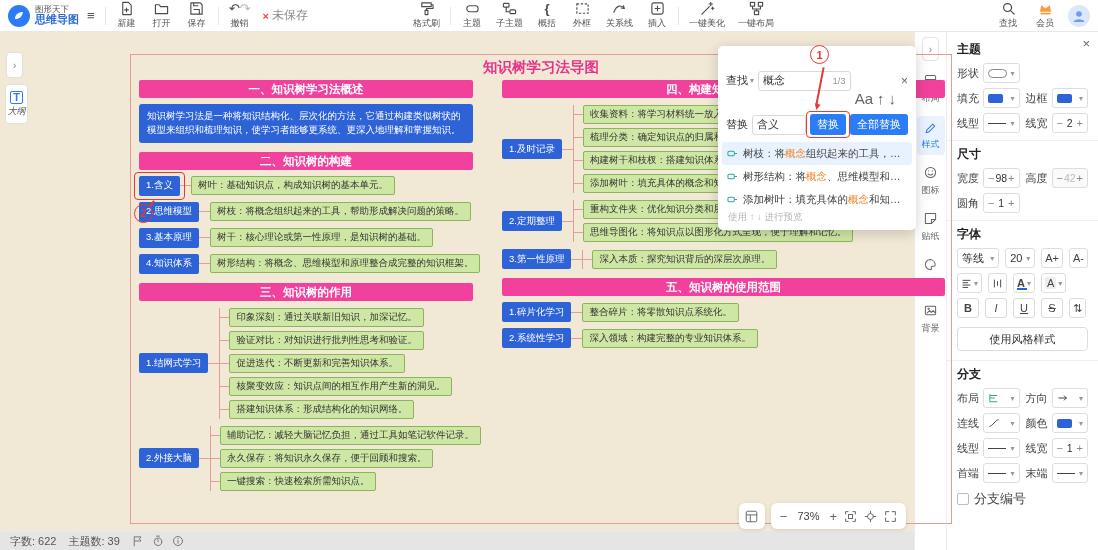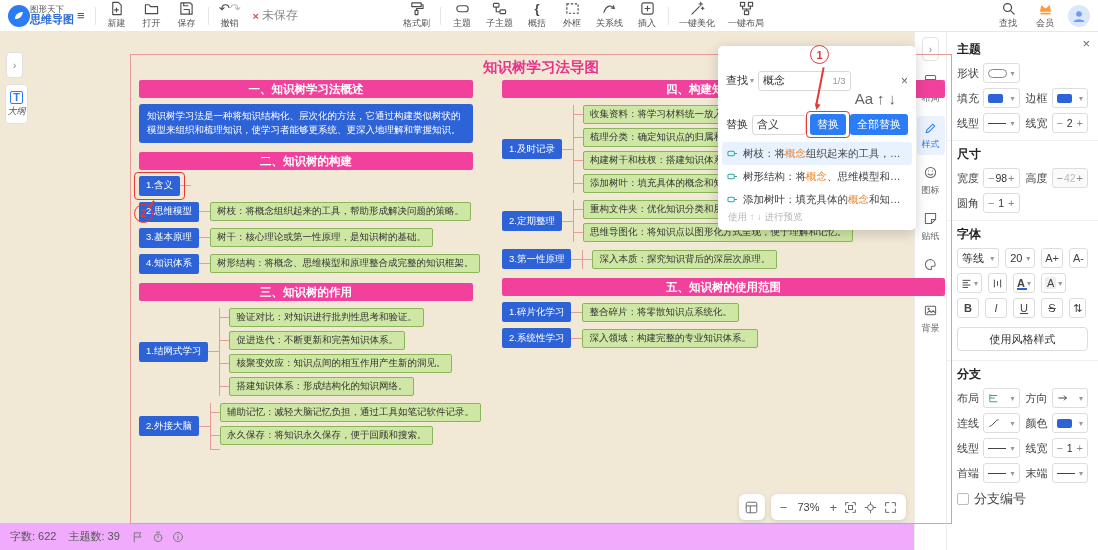--- a/index.html
+++ b/index.html
@@ -2,21 +2,21 @@
 <html><head>
 <meta charset="utf-8">
 <style>
 * { margin:0; padding:0; box-sizing:border-box; }
 html,body { width:1098px; height:550px; }
 body { font-family:"Liberation Sans","DejaVu Sans",sans-serif; font-size:12px; color:#333; overflow:hidden; background:#fff; }
 .app { width:1098px; height:550px; display:flex; flex-direction:column; position:relative; }
 
 
 .topbar { height:32px; flex:0 0 auto; background:#fff; border-bottom:1px solid #e8e8e8; display:flex; align-items:center; padding:0 8px; gap:7px; }
-.brand { display:flex; align-items:center; }
+.brand { display:flex; align-items:center; gap:5px; }
 .logo { width:22px; height:22px; border-radius:50%; background:#2b7cf6; display:flex; align-items:center; justify-content:center; }
 .brand-text { display:flex; flex-direction:column; line-height:1.05; }
 .brand-text .b1 { font-size:8.5px; color:#555; }
 .brand-text .b2 { font-size:11px; font-weight:bold; color:#2b6cd4; }
 .hamburger { font-size:13px; color:#555; cursor:pointer; padding:0 3px; }
 .tb-sep { width:1px; height:18px; background:#e7e7e7; }
 .tbtn { display:flex; flex-direction:column; align-items:center; justify-content:center; gap:1px; min-width:28px; cursor:pointer; padding:1px 3px; border-radius:3px; }
 .tlabel { font-size:9px; color:#555; white-space:nowrap; }
 .ticon { height:14px; display:flex; align-items:center; justify-content:center; }
 .uglyph { font-size:13px; color:#4a4a4a; line-height:12px; }
@@ -25,21 +25,21 @@
 .unsaved .x { color:#e14b4b; font-size:11px; font-weight:bold; }
 .unsaved .t { font-size:12px; color:#8a8a8a; white-space:nowrap; }
 .tb-center { display:flex; align-items:center; gap:7px; margin-left:95px; }
 .tb-right { display:flex; align-items:center; gap:9px; margin-left:auto; }
 .avatar { width:22px; height:22px; border-radius:50%; background:#dbe7fb; display:flex; align-items:center; justify-content:center; cursor:pointer; }
 
 
 .body-row { flex:1; display:flex; min-height:0; }
 .canvas-col { flex:1; display:flex; flex-direction:column; min-width:0; }
 .canvas { flex:1; position:relative; background:#f1e8d6; overflow:visible; }
-.statusbar { height:28px; flex:0 0 auto; background:#f0abfc; border-top:1px solid #e8e8e8; display:flex; align-items:center; gap:12px; padding:0 10px; font-size:11px; color:#555; }
+.statusbar { height:19px; flex:0 0 auto; background:#e5e5e5; border-top:1px solid #e8e8e8; display:flex; align-items:center; gap:12px; padding:0 10px; font-size:11px; color:#555; }
 .sb-icons { display:flex; align-items:center; gap:8px; color:#777; }
 .sb-ic { display:flex; cursor:pointer; }
 
 
 .expand-left { position:absolute; left:6px; top:20px; width:17px; height:26px; background:#fff; border:1px solid #e0e0e0; border-radius:4px; display:flex; align-items:center; justify-content:center; color:#888; cursor:pointer; z-index:10; font-size:11px; }
 .outline-btn { position:absolute; left:5px; top:52px; width:23px; height:40px; background:#fff; border:1px solid #e0e0e0; border-radius:4px; display:flex; flex-direction:column; align-items:center; justify-content:center; gap:1px; cursor:pointer; z-index:10; }
 .outline-btn .og { color:#2b7cf6; font-weight:bold; font-size:11px; border:1px solid #2b7cf6; border-radius:2px; width:13px; height:13px; line-height:11px; text-align:center; }
 .outline-btn .ol { font-size:9px; color:#555; white-space:nowrap;font-style:italic; }
 
 
@@ -331,20 +331,21 @@
               <div class="para-node">知识树学习法是一种将知识结构化、层次化的方法，它通过构建类似树状的模型来组织和梳理知识，使学习者能够更系统、更深入地理解和掌握知识。</div>
 
               <div class="sec-header mt">二、知识树的构建</div>
               <div class="pair">
                 <div class="bnode ann-box">
                   <span>1.含义</span>
                   <span class="a2line"></span>
                   <span class="ann-c a2c">2</span>
                 </div>
                 <span class="conn"></span>
+                <div class="gnode">树叶：基础知识点，构成知识树的基本单元。</div>
               </div>
               <div class="pair">
                 <div class="bnode">2.思维模型</div>
                 <span class="conn"></span>
                 <div class="gnode">树枝：将概念组织起来的工具，帮助形成解决问题的策略。</div>
               </div>
               <div class="pair">
                 <div class="bnode">3.基本原理</div>
                 <span class="conn"></span>
                 <div class="gnode">树干：核心理论或第一性原理，是知识树的基础。</div>
@@ -355,20 +356,24 @@
                 <div class="gnode">树形结构：将概念、思维模型和原理整合成完整的知识框架。</div>
               </div>
 
               <div class="sec-header mt">三、知识树的作用</div>
               <div class="group">
                 <div class="bnode">1.结网式学习</div>
                 <span class="conn"></span>
                 <div class="gkids">
                   <div class="gkid">
                       <span class="conn"></span>
+                      <div class="gnode">印象深刻：通过关联新旧知识，加深记忆。</div>
+                    </div>
+                  <div class="gkid">
+                      <span class="conn"></span>
                       <div class="gnode">验证对比：对知识进行批判性思考和验证。</div>
                     </div>
                   <div class="gkid">
                       <span class="conn"></span>
                       <div class="gnode">促进迭代：不断更新和完善知识体系。</div>
                     </div>
                   <div class="gkid">
                       <span class="conn"></span>
                       <div class="gnode">核聚变效应：知识点间的相互作用产生新的洞见。</div>
                     </div>
@@ -385,20 +390,21 @@
                   <div class="gkid">
                       <span class="conn"></span>
                       <div class="gnode">辅助记忆：减轻大脑记忆负担，通过工具如笔记软件记录。</div>
                     </div>
                   <div class="gkid">
                       <span class="conn"></span>
                       <div class="gnode">永久保存：将知识永久保存，便于回顾和搜索。</div>
                     </div>
                   <div class="gkid">
                       <span class="conn"></span>
+                      <div class="gnode">一键搜索：快速检索所需知识点。</div>
                     </div>
                 </div>
               </div>
             </div>
 
             <div class="col-right">
               <div class="sec-header">四、构建知识树的步骤</div>
               <div class="group">
                 <div class="bnode">1.及时记录</div>
                 <span class="conn"></span>

